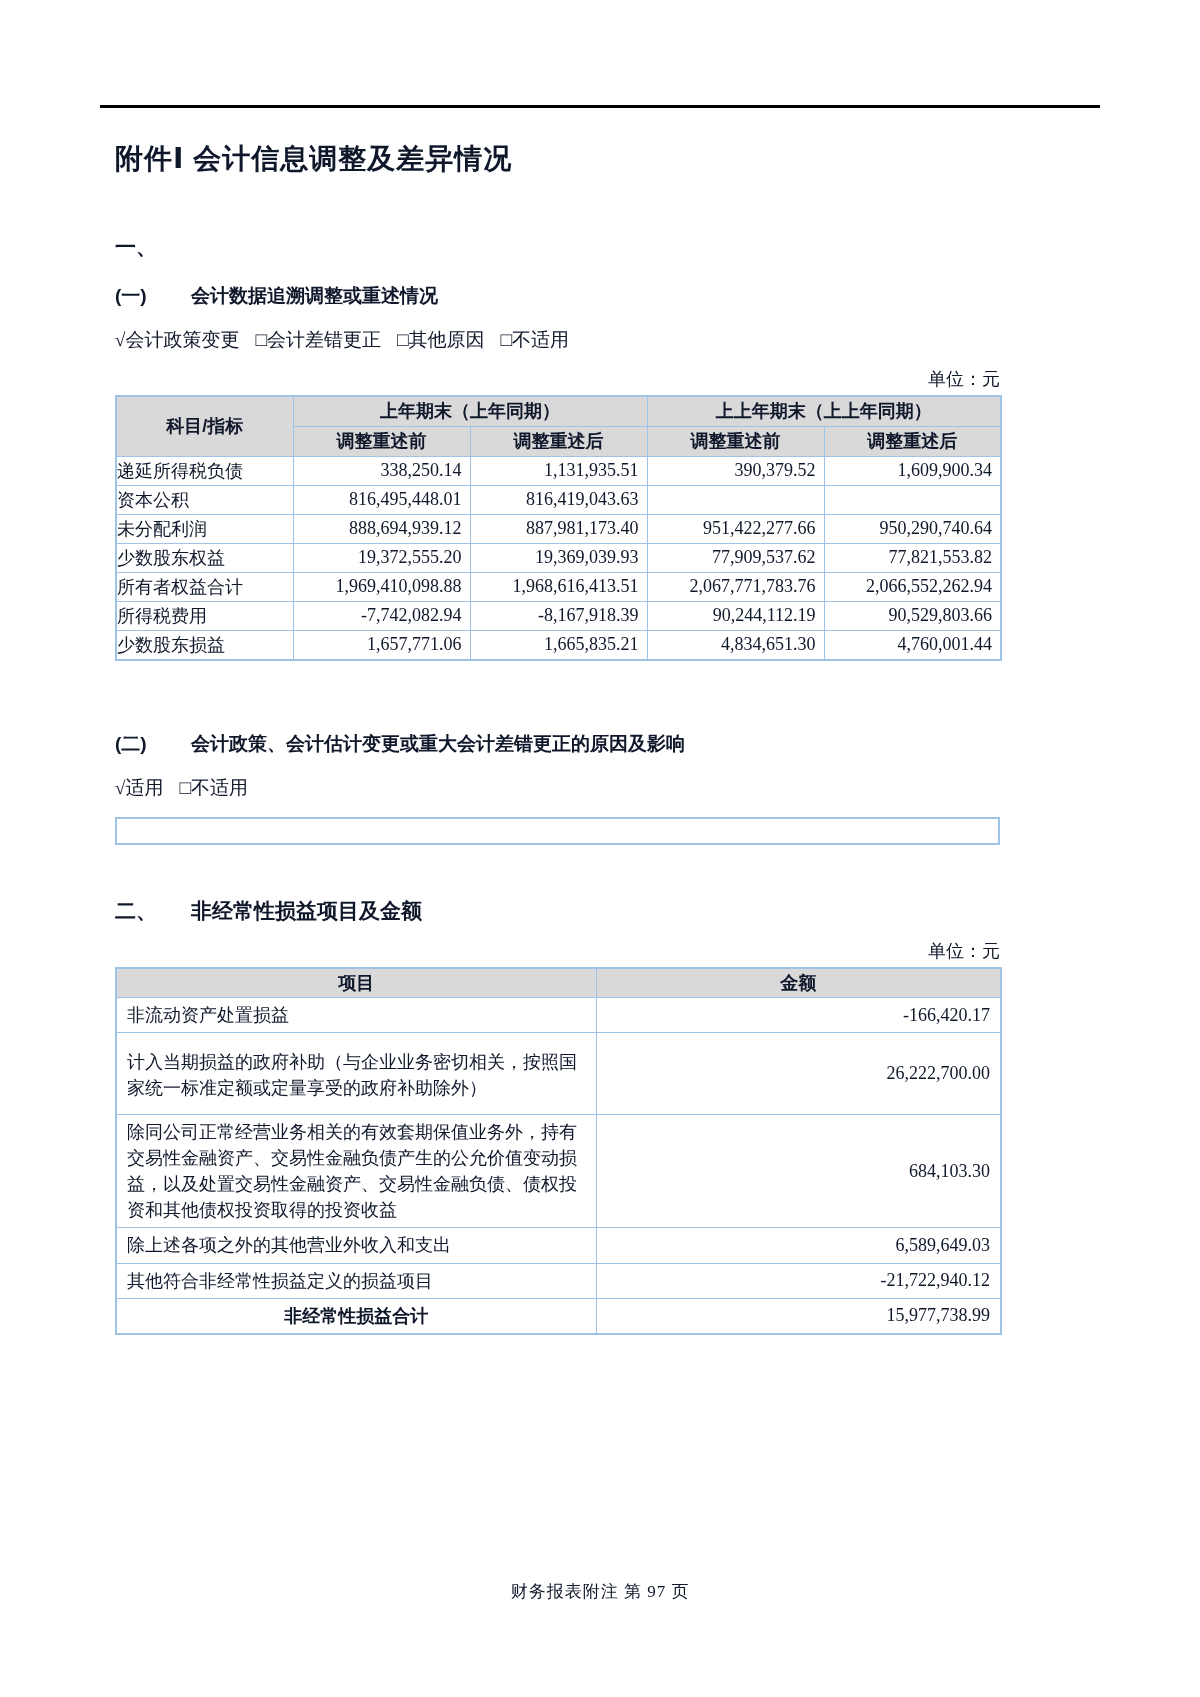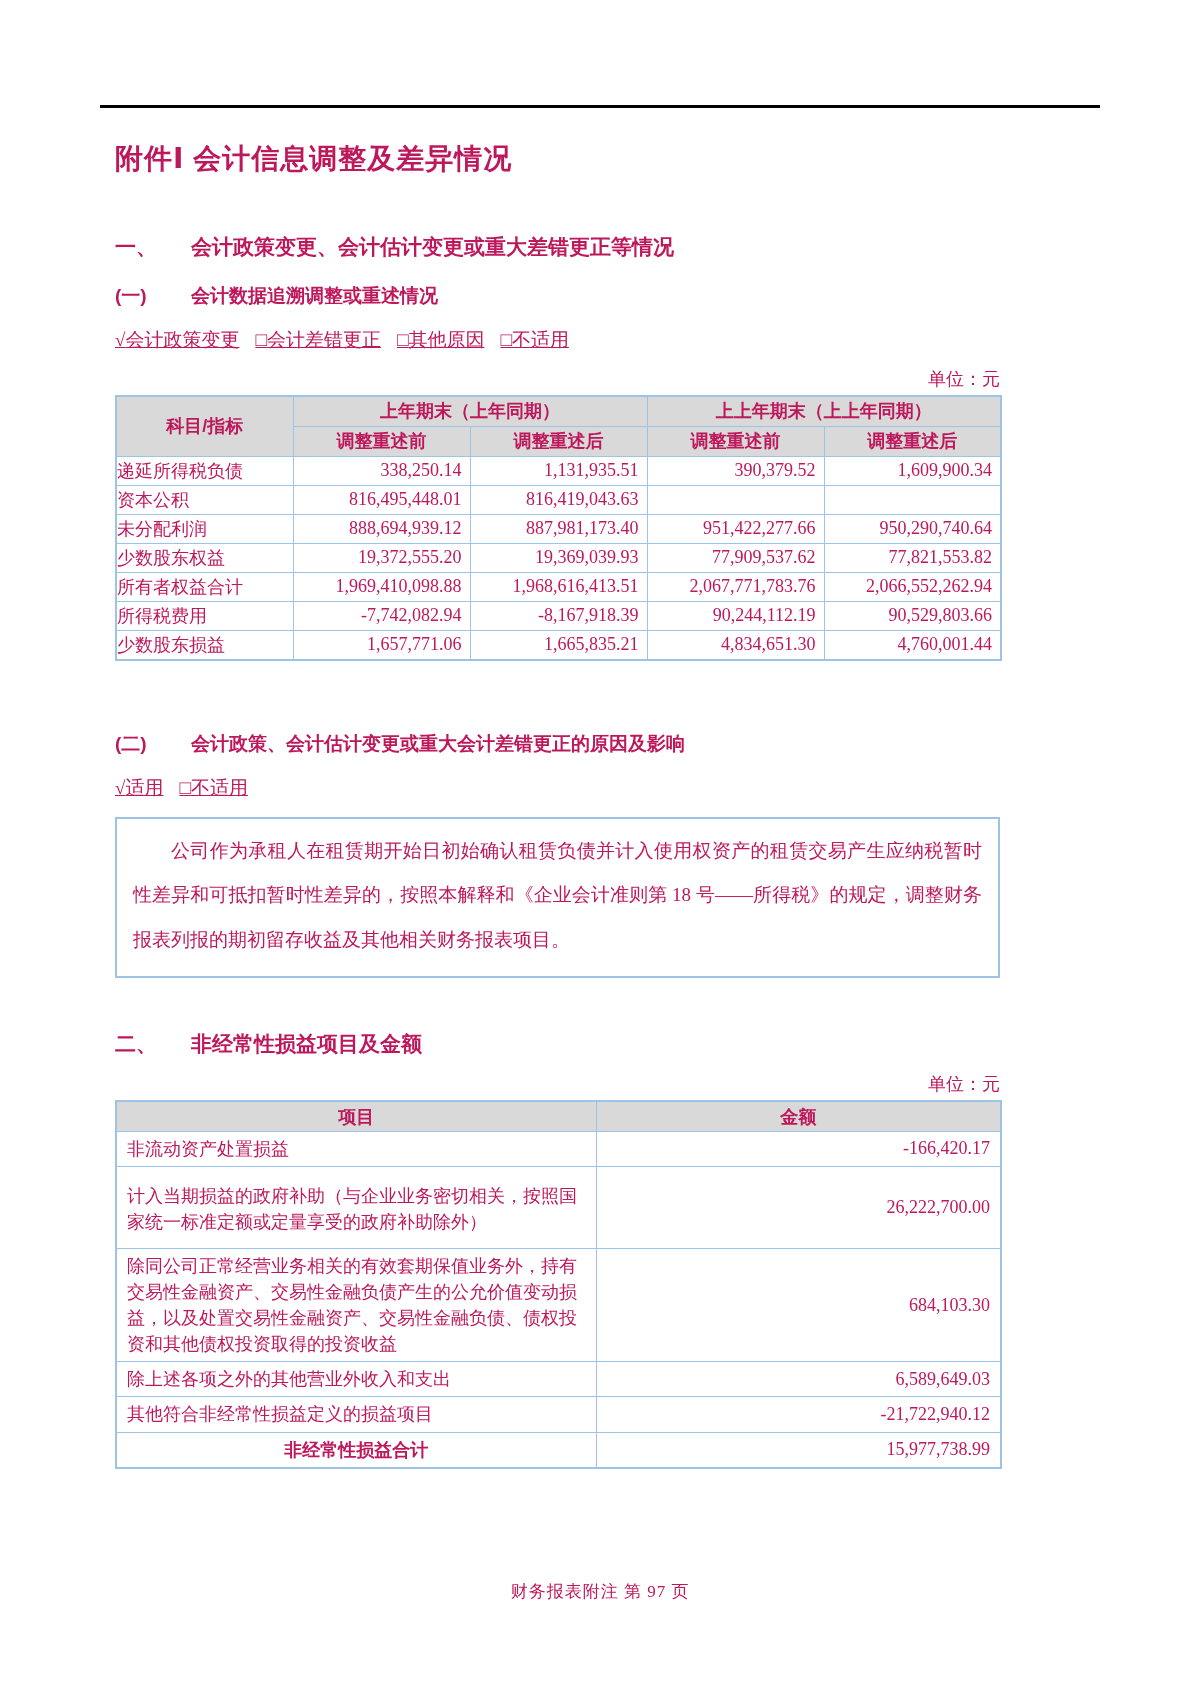--- a/index.html
+++ b/index.html
@@ -3,21 +3,21 @@
 <meta charset="utf-8">
 <style>
   * { margin:0; padding:0; box-sizing:border-box; }
   html,body { background:#e8e8e8; }
   .page {
     position:relative;
     width:1200px; height:1697px;
     margin:0 auto;
     background:#ffffff;
     font-family:"Liberation Serif","DejaVu Serif",serif;
-    color:#be185d;
+    color:#0f172a;
     overflow:hidden;
   }
   .top-rule {
     margin:105px 100px 0 100px;
     border-top:3px solid #000;
   }
   .content { margin:0 115px; width:885px; }
 
   .doc-title {
     margin-top:32px;
@@ -32,21 +32,21 @@
     font-family:"Liberation Sans","DejaVu Sans",sans-serif;
     font-weight:bold;
   }
   .sec-heading .num { width:76px; flex:none; }
   .h1-level { margin-top:55px; font-size:21px; }
   .h2-level { margin-top:22px; font-size:19px; }
 
   .checkline {
     margin-top:18px;
     font-size:19px;
-    display:flex; gap:16px;text-decoration:underline;
+    display:flex; gap:16px;
   }
   .checkline .cb { white-space:nowrap; }
 
   .unit-line {
     margin-top:14px;
     text-align:right;
     font-size:18px;
   }
 
   table {
@@ -110,21 +110,20 @@
 <div class="page">
 
   <div class="top-rule"></div>
 
   <div class="content">
 
     <div class="doc-title">附件Ⅰ 会计信息调整及差异情况</div>
 
     <div class="sec-heading h1-level">
       <span class="num">一、</span>
-      <span>会计政策变更、会计估计变更或重大差错更正等情况</span>
     </div>
 
     <div class="sec-heading h2-level">
       <span class="num">(一)</span>
       <span>会计数据追溯调整或重述情况</span>
     </div>
 
     <div class="checkline">
       <span class="cb"><span>√</span><span>会计政策变更</span></span>
       <span class="cb"><span>□</span><span>会计差错更正</span></span>
@@ -212,21 +211,20 @@
       <span class="num">(二)</span>
       <span>会计政策、会计估计变更或重大会计差错更正的原因及影响</span>
     </div>
 
     <div class="checkline">
       <span class="cb"><span>√</span><span>适用</span></span>
       <span class="cb"><span>□</span><span>不适用</span></span>
     </div>
 
     <div class="reason-box">
-      <p>公司作为承租人在租赁期开始日初始确认租赁负债并计入使用权资产的租赁交易产生应纳税暂时性差异和可抵扣暂时性差异的，按照本解释和《企业会计准则第 18 号——所得税》的规定，调整财务报表列报的期初留存收益及其他相关财务报表项目。</p>
     </div>
 
     <div class="sec-heading h1-level sec2-gap">
       <span class="num">二、</span>
       <span>非经常性损益项目及金额</span>
     </div>
 
     <div class="unit-line">单位：元</div>
 
     <table class="nr-table">

